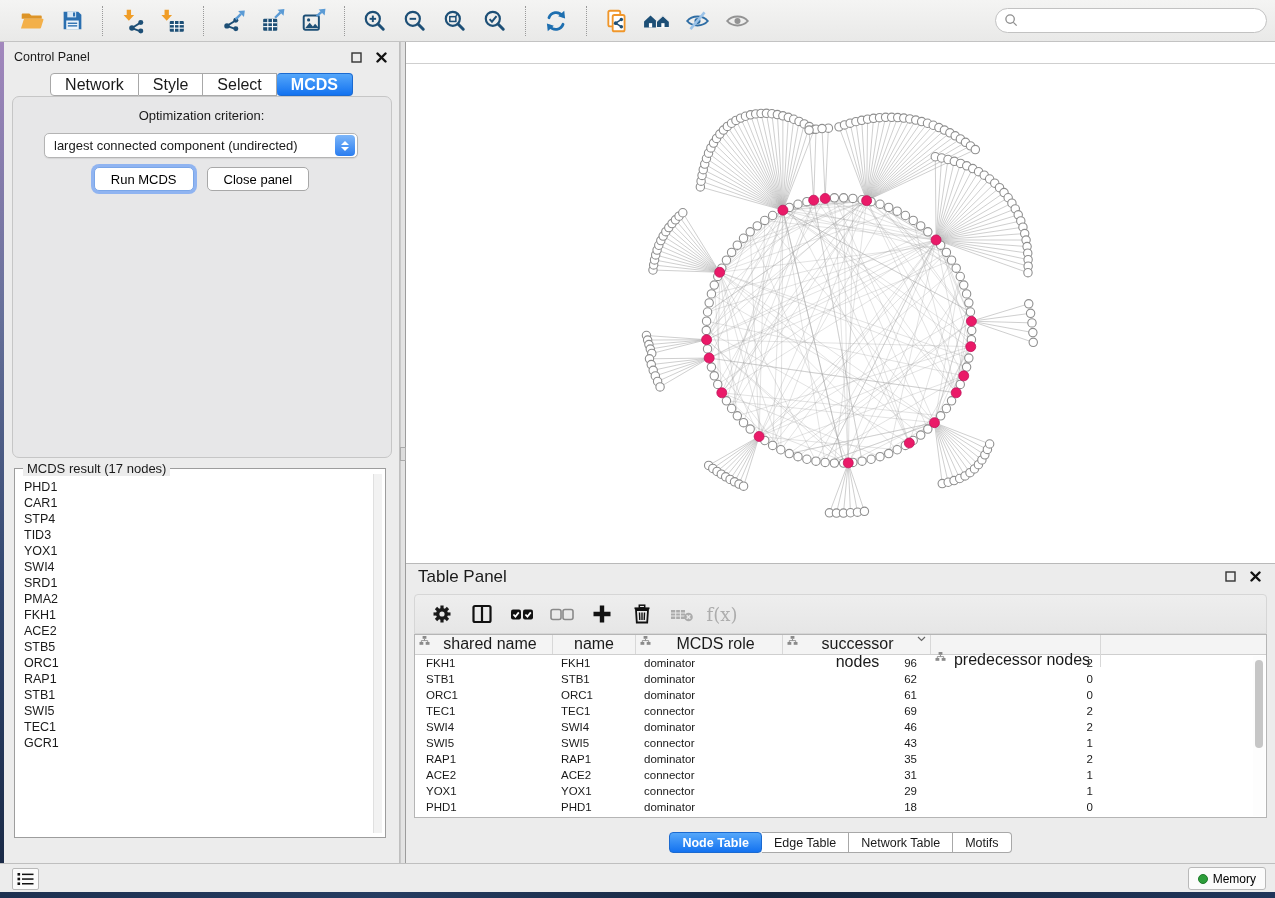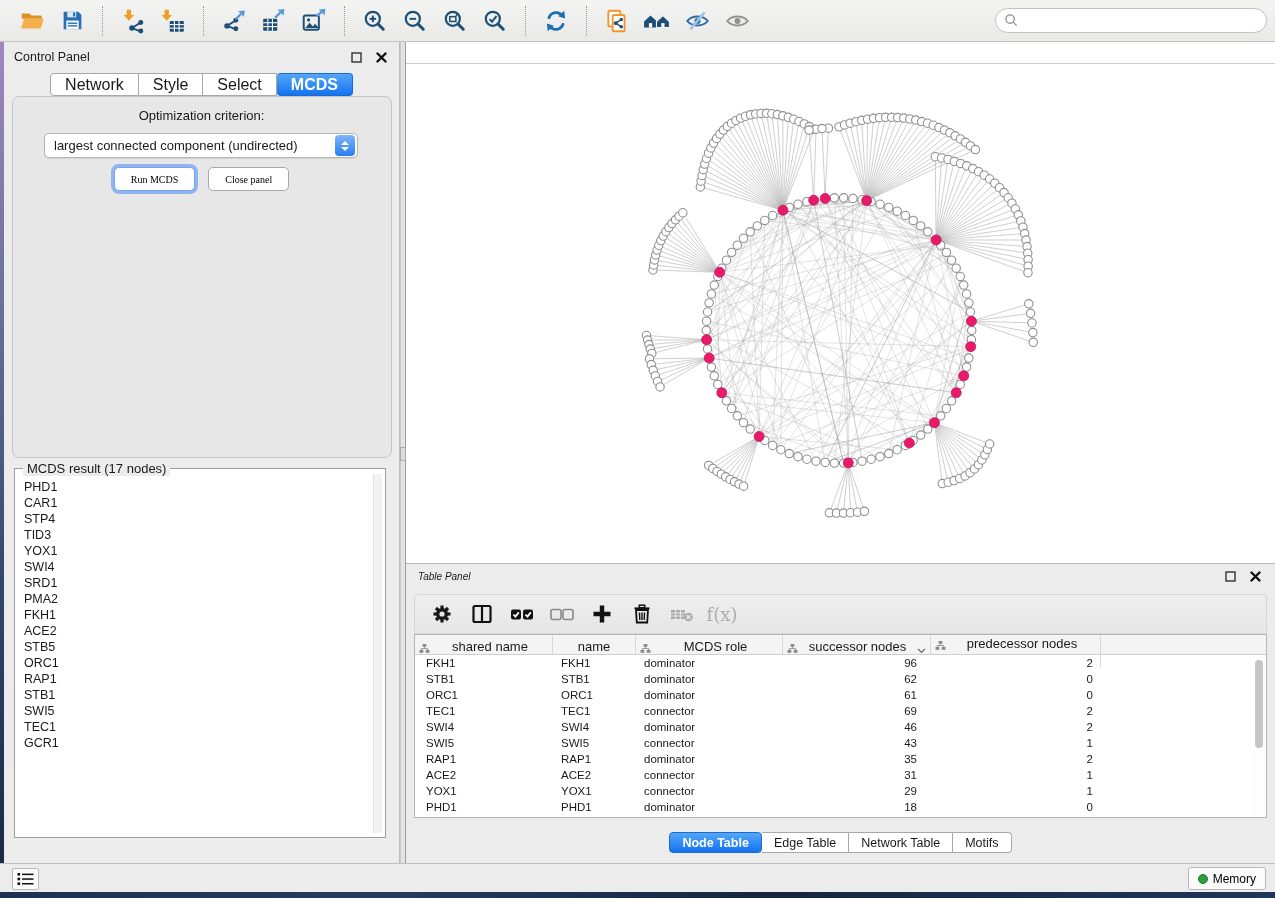--- a/index.html
+++ b/index.html
@@ -52,21 +52,21 @@
               cursor:pointer; box-shadow:0 1px 1px rgba(0,0,0,.08); }
   .dropdown .dd-text { padding-left:9px; font-size:13px; flex:1; }
   .dd-stepper { width:20px; height:21px; margin-right:2px; border-radius:4px;
                 background:linear-gradient(#7db6f9,#2a7df0); display:flex; flex-direction:column;
                 align-items:center; justify-content:center; gap:2px; }
   .dd-stepper i { width:0; height:0; border-left:4px solid transparent; border-right:4px solid transparent; }
   .dd-up { border-bottom:4px solid #fff; }
   .dd-down { border-top:4px solid #fff; }
   .cp-buttons { position:absolute; left:0; top:125px; width:100%; display:flex; justify-content:center; gap:13px; }
   .pbtn { height:24px; padding:0 16px; background:#fff; border:1px solid #a8a8a8; border-radius:5px;
-          font-size:10px; cursor:pointer;font-family:Liberation Serif, serif; }
+          font-size:13px; cursor:pointer; }
   .pbtn.focus-ring { box-shadow:0 0 0 3px rgba(72,139,248,.55); border-color:#7aa6e8; }
   .result-group { position:absolute; left:10px; top:426px; width:372px; height:370px;
                   border:1px solid #9d9d9d; background:#fff; }
   .result-title { position:absolute; left:8px; top:-8px; background:#ececec; padding:0 4px;
                   font-size:13px; color:#1a1a1a; }
   .result-list { position:absolute; left:1px; top:10px; right:14px; bottom:2px; overflow:hidden;
                  padding-left:8px; font-size:12.5px; line-height:16px; }
   .mcds-item { height:16px; cursor:default; }
   .result-scroll { position:absolute; right:3px; top:5px; bottom:4px; width:9px;
                    background:#f2f2f2; border-left:1px solid #e0e0e0; }
@@ -89,32 +89,32 @@
                 border-top:1px solid #cfcfcf; }
   .chord { stroke:#9f9f9f; stroke-opacity:.42; stroke-width:.7; }
   .leafedge { stroke:#b3b3b3; stroke-opacity:.8; stroke-width:.8; }
   .ringnode { fill:#fff; stroke:#8f8f8f; stroke-width:1.1; }
   .hubnode { stroke:#c0145c; stroke-width:.8; }
 
   
   .table-panel { position:absolute; left:406px; top:563px; width:869px; height:300px; background:#ececec;
                  border-top:1px solid #b9b9b9; }
   .tp-header { height:25px; display:flex; align-items:center; padding:0 12px; }
-  .tp-title { font-size:10px;font-style:italic; }
+  .tp-title { font-size:17px; }
   .tp-toolbar { position:absolute; left:8px; top:30px; right:8px; height:40px;
                 background:linear-gradient(#eeeeee,#e6e6e6); border:1px solid #d6d6d6; border-radius:4px 4px 0 0;
                 display:flex; align-items:center; padding:0 10px; gap:6px; }
   .ttbtn { width:34px; height:32px; background:none; border:none; display:flex; align-items:center;
            justify-content:center; cursor:pointer; }
   .ttbtn.disabled { cursor:default; }
   .fx { font-family:"DejaVu Serif",serif; font-size:18px; color:#adadad; }
   .tp-table { position:absolute; left:8px; top:70px; right:8px; bottom:45px; background:#fff;
               border:1px solid #b5b5b5; overflow:hidden; }
   .thead { display:flex; height:20px; background:#f4f4f4; border-bottom:1px solid #cfcfcf; }
-  .hcell { display:flex; align-items:flex-end; border-right:1px solid #d8d8d8; font-size:13px;
+  .hcell { display:flex; align-items:flex-start; border-right:1px solid #d8d8d8; font-size:16px;
            padding:0 4px; cursor:pointer; }
   .hcell .hlabel { flex:1; text-align:center; }
   .tbody .trow { display:flex; height:16px; align-items:center; cursor:default; }
   .tcell { font-size:11.5px; padding:0 4px; white-space:nowrap; overflow:hidden; }
   .c0 { width:138px; padding-left:11px; } .c1 { width:83px; padding-left:8px; } .c2 { width:147px; padding-left:8px; }
   .c3 { width:148px; text-align:right; padding-right:14px; }
   .c4 { width:170px; text-align:right; padding-right:8px; }
   .cf { flex:1; }
   .tscroll { position:absolute; right:1px; top:21px; bottom:1px; width:12px; background:#fdfdfd; }
   .tthumb { position:absolute; left:2px; top:4px; width:8px; height:88px; background:#c6c6c6; border-radius:4px; cursor:pointer; }

